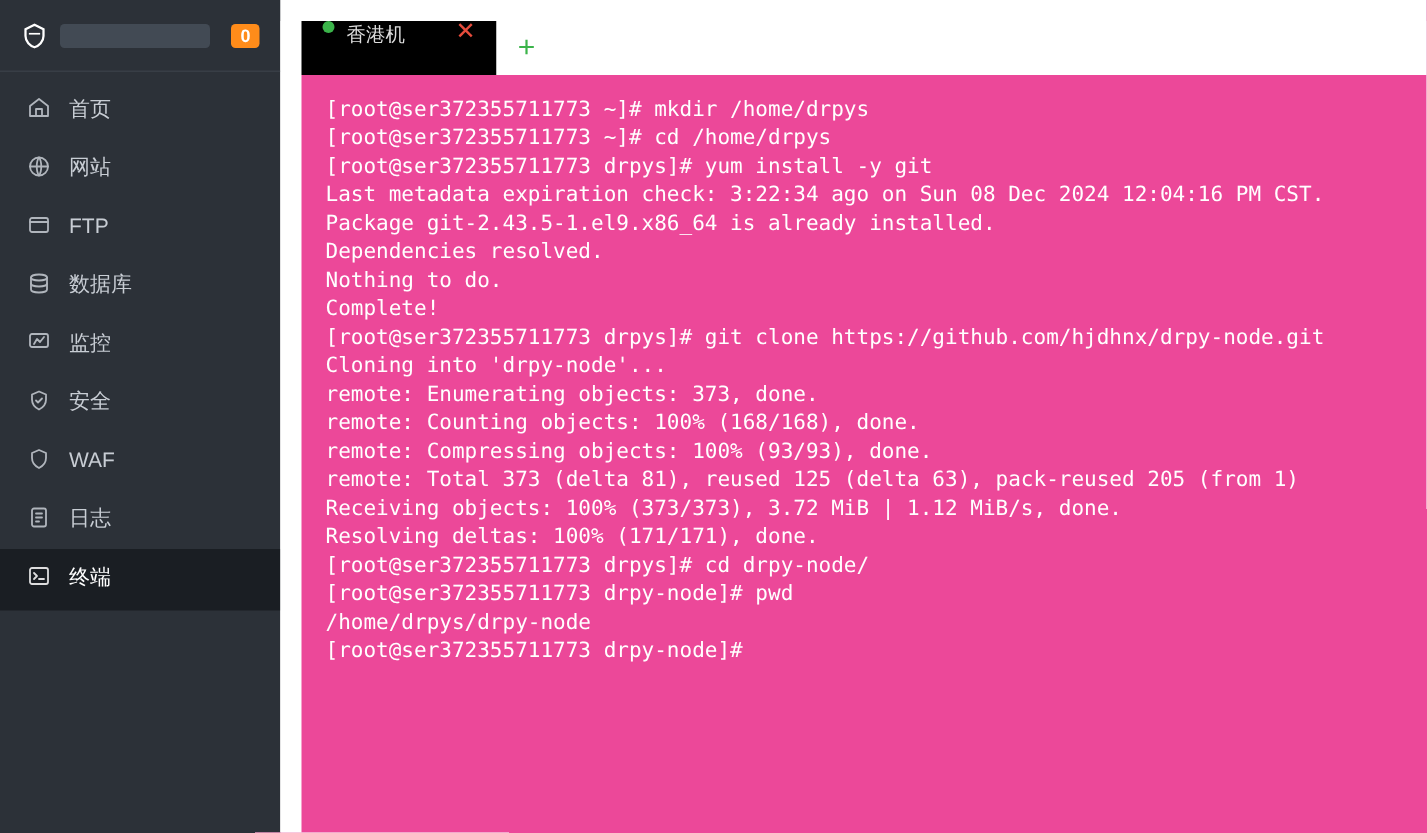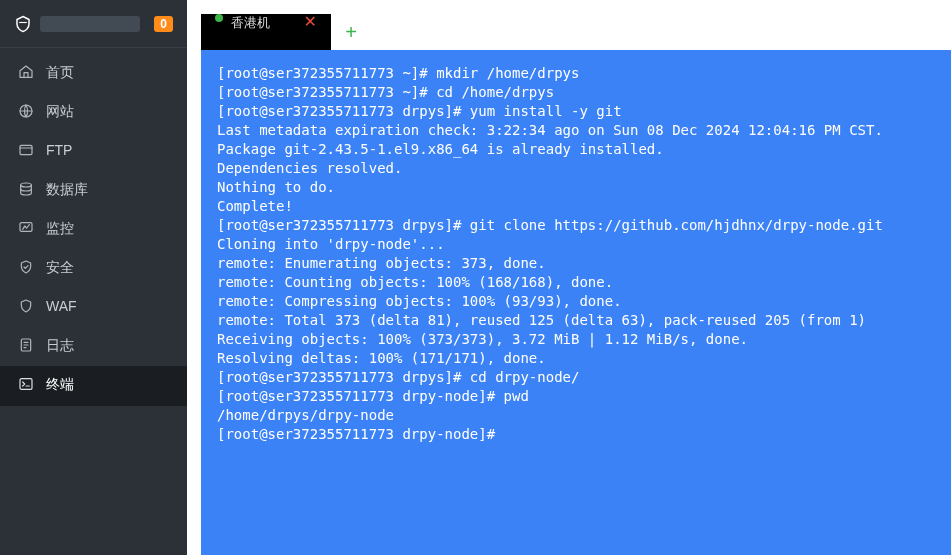--- a/index.html
+++ b/index.html
@@ -97,21 +97,21 @@
   justify-content: center;
   width: 40px;
   color: #3bb44a;
   font-size: 20px;
   cursor: pointer;
   background:#fff;
   font-weight:300;
 }
 .terminal {
   flex: 1;
-  background: #3b82f6;
+  background: #ec4899;
   color: #fff;
   font-family: "Menlo", "Consolas", monospace;
   font-size: 14px;
   line-height: 19px;
   padding: 14px 16px;
   margin: 0 0 0 14px;
   white-space: pre-wrap;
   overflow: hidden;
 }
 .terminal .line { display:block; }

